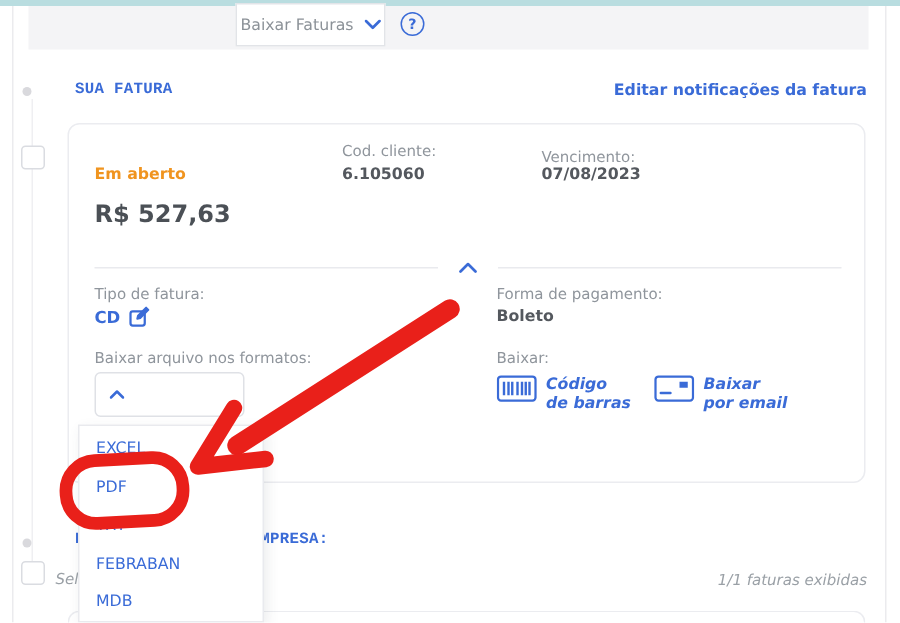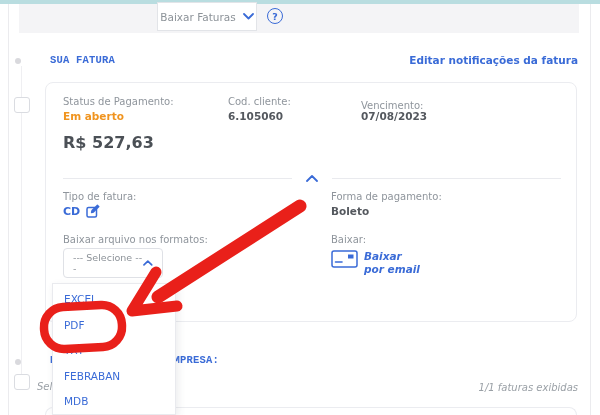--- a/index.html
+++ b/index.html
@@ -120,21 +120,20 @@
   <span>?</span>
 </div>
 
 <div class="abs bullet" id="bullet-1"></div>
 <div class="abs section-title" id="fatura-title">SUA FATURA</div>
 <div class="abs" id="edit-link">Editar notificações da fatura</div>
 
 <div class="abs checkbox" id="checkbox-1"></div>
 
 <div class="abs" id="invoice-card">
-  <div class="abs lbl" id="status-lbl">Status de Pagamento:</div>
   <div class="abs val" id="status-val">Em aberto</div>
   <div class="abs lbl" id="code-lbl">Cod. cliente:</div>
   <div class="abs val" id="code-val">6.105060</div>
   <div class="abs lbl" id="due-lbl">Vencimento:</div>
   <div class="abs val" id="due-val">07/08/2023</div>
 
   <div class="abs" id="amount">R$ 527,63</div>
 
 
   <div class="abs" id="divider-row">
@@ -153,28 +152,34 @@
     <svg width="14" height="14" viewBox="0 0 14 14">
       <rect x="1" y="3.5" width="9.5" height="9.5" rx="1.5" fill="none" stroke="#3a6bd7" stroke-width="1.5"></rect>
       <path d="M5.5 8.5 L12.5 1.5 M5.5 8.5 L7.5 8 L12.9 2.6 L11.4 1.1 L6 6.5 Z" fill="none" stroke="#3a6bd7" stroke-width="1.3" stroke-linejoin="round"></path>
     </svg>
   </div>
   <div class="abs lbl" id="payment-lbl">Forma de pagamento:</div>
   <div class="abs val" id="payment-val">Boleto</div>
 
   <div class="abs lbl" id="format-lbl">Baixar arquivo nos formatos:</div>
   <div class="abs" id="format-select">
-    <span>--- Selecione ---</span>
     <svg width="10" height="6" viewBox="0 0 10 6">
       <path d="M1 5 L5 1 L9 5" fill="none" stroke="#3a6bd7" stroke-width="1.7" stroke-linecap="round" stroke-linejoin="round"></path>
     </svg>
   </div>
 
   <div class="abs lbl" id="send-lbl">Baixar:</div>
   <div class="abs" id="send-row">
+    <div class="send-link">
+      <svg width="27" height="18" viewBox="0 0 27 18">
+        <rect x="1" y="1" width="25" height="16" rx="2" fill="none" stroke="#3a6bd7" stroke-width="1.5"></rect>
+        <path d="M5 4.5 V13.5 M8 4.5 V13.5 M10.5 4.5 V13.5 M14 4.5 V13.5 M17 4.5 V13.5 M19.5 4.5 V13.5 M22 4.5 V13.5" stroke="#3a6bd7" stroke-width="1.6"></path>
+      </svg>
+      <span class="blue-it">Código de barras</span>
+    </div>
     <div class="send-link">
       <svg width="27" height="18" viewBox="0 0 27 18">
         <rect x="1" y="1" width="25" height="16" rx="2" fill="none" stroke="#3a6bd7" stroke-width="1.5"></rect>
         <path d="M4.5 12 H11" stroke="#3a6bd7" stroke-width="1.6" stroke-linecap="round"></path>
         <rect x="17" y="4.5" width="5.5" height="4" fill="#3a6bd7"></rect>
       </svg>
       <span class="blue-it">Baixar por email</span>
     </div>
   </div>
 </div>

